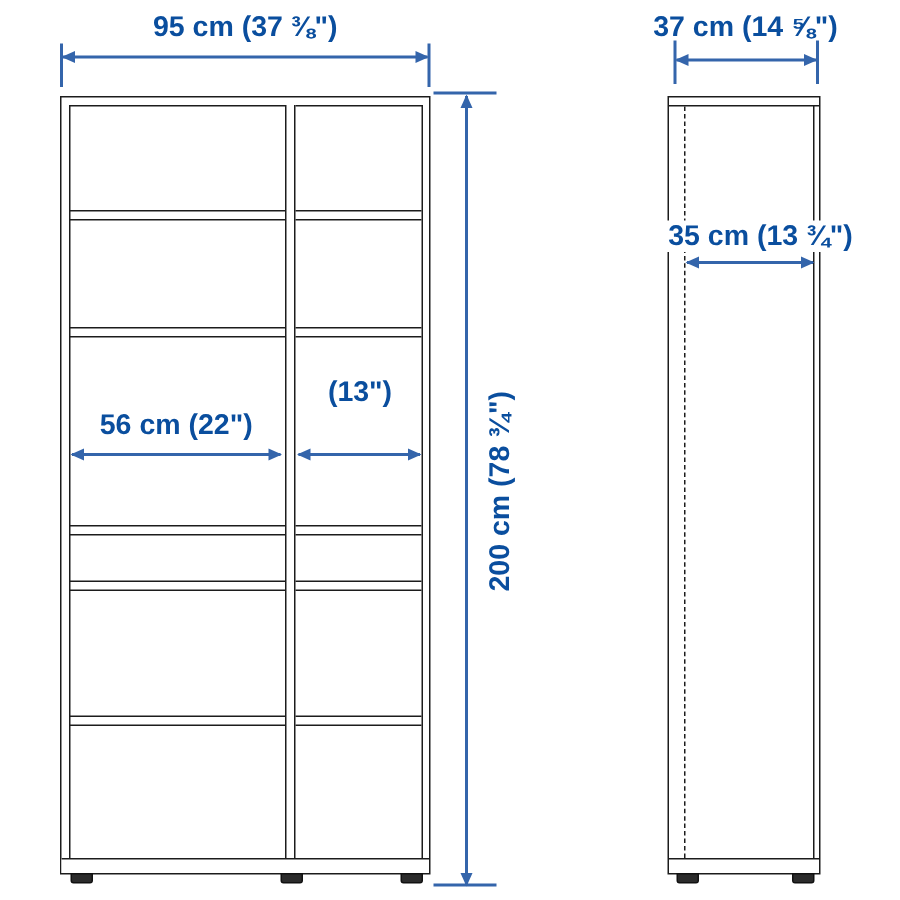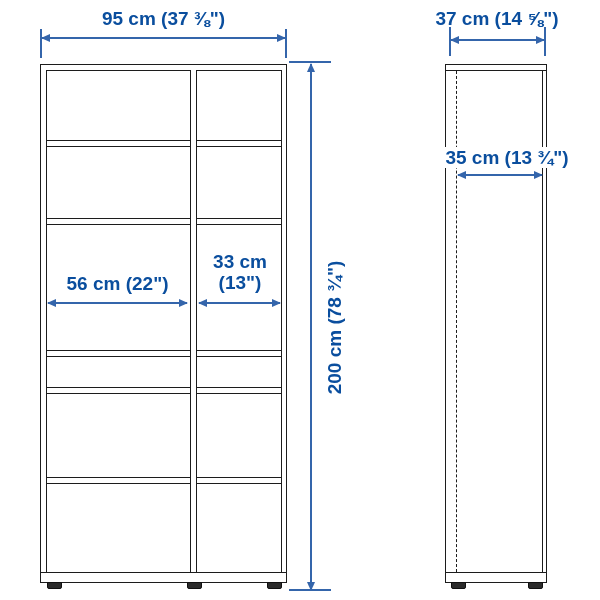--- a/index.html
+++ b/index.html
@@ -90,21 +90,20 @@
 
   <div class="arrow-v" style="left:310px;top:64px;height:526px;"></div>
   <div class="ext" style="left:289px;top:61px;width:42px;"></div>
   <div class="ext" style="left:289px;top:589px;width:42px;"></div>
   <div class="dim-label rot" style="left:234px;top:317px;width:200px;">200 cm (78 ¾")</div>
 
   <div class="dim-label" style="left:47px;top:273px;width:141px;">56 cm (22")</div>
   <div class="arrow-h" style="left:48px;top:302px;width:139px;"></div>
 
   <div class="dim-label" style="left:198px;top:251px;width:84px;">
-    <span style="display:block;">33 cm</span>
     <span style="display:block;">(13")</span>
   </div>
   <div class="arrow-h" style="left:199px;top:302px;width:81px;"></div>
 
   <div class="dim-label" style="left:425px;top:147px;width:164px;">
     <span class="bg">35 cm (13 ¾")</span>
   </div>
   <div class="arrow-h" style="left:458px;top:174px;width:84px;"></div>
 
 </div>

